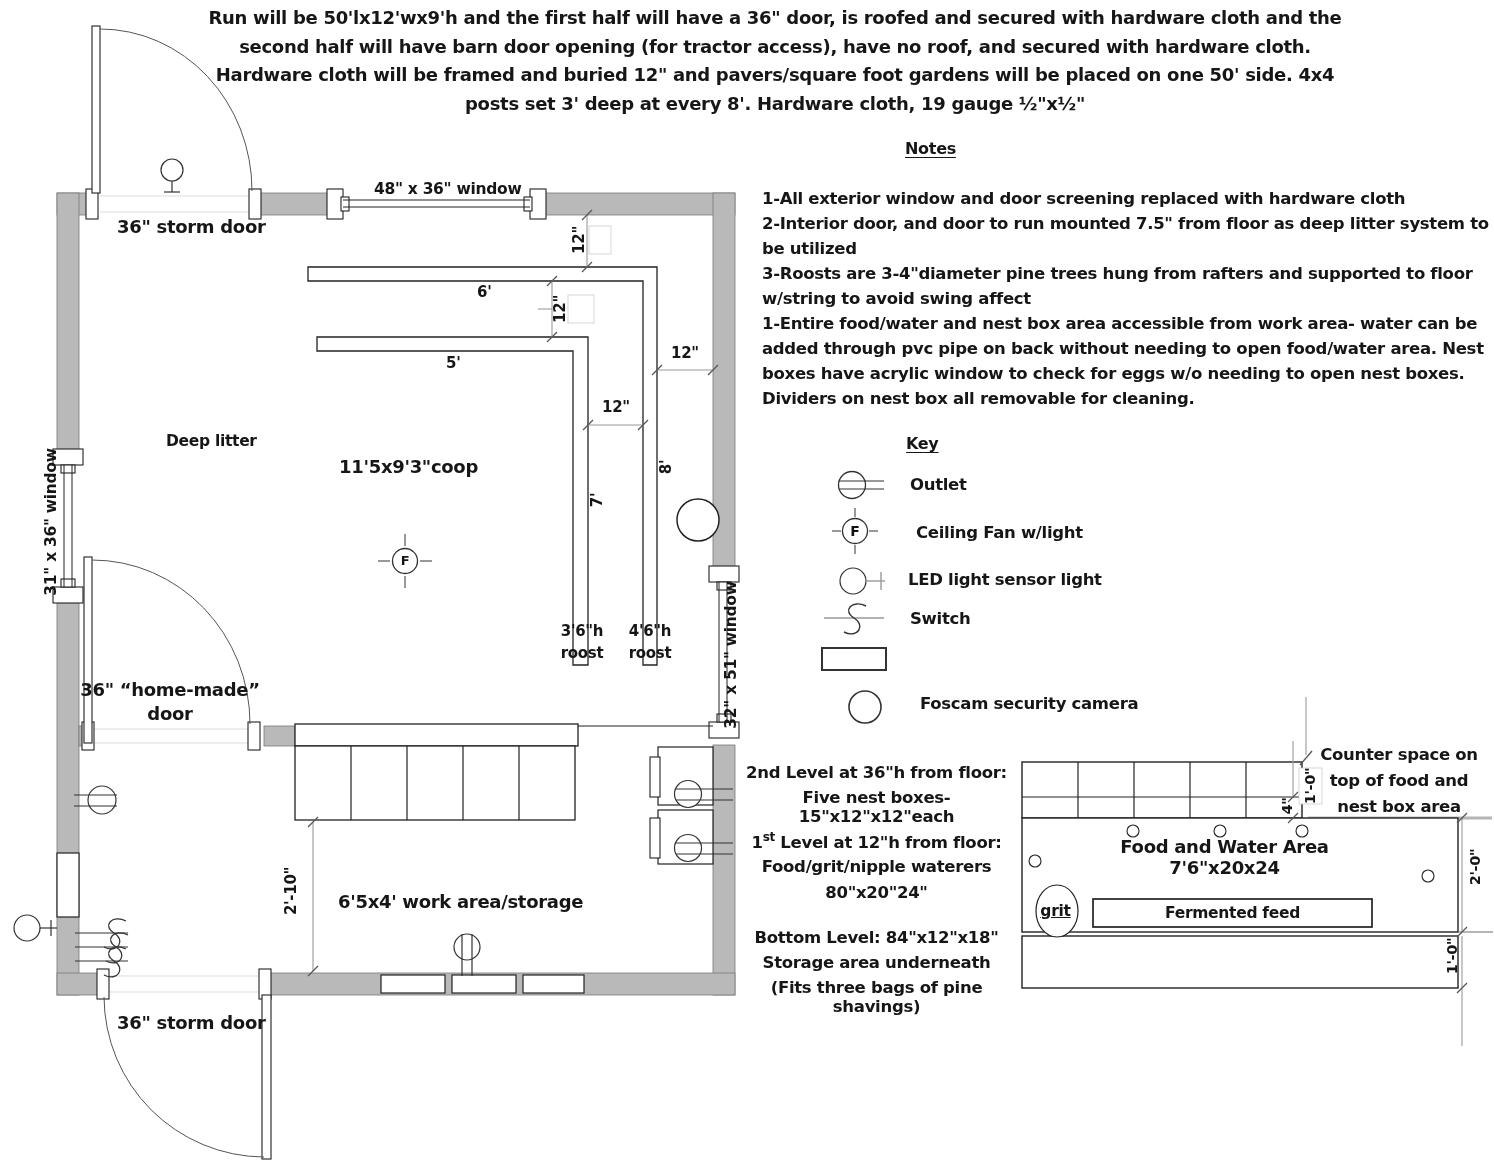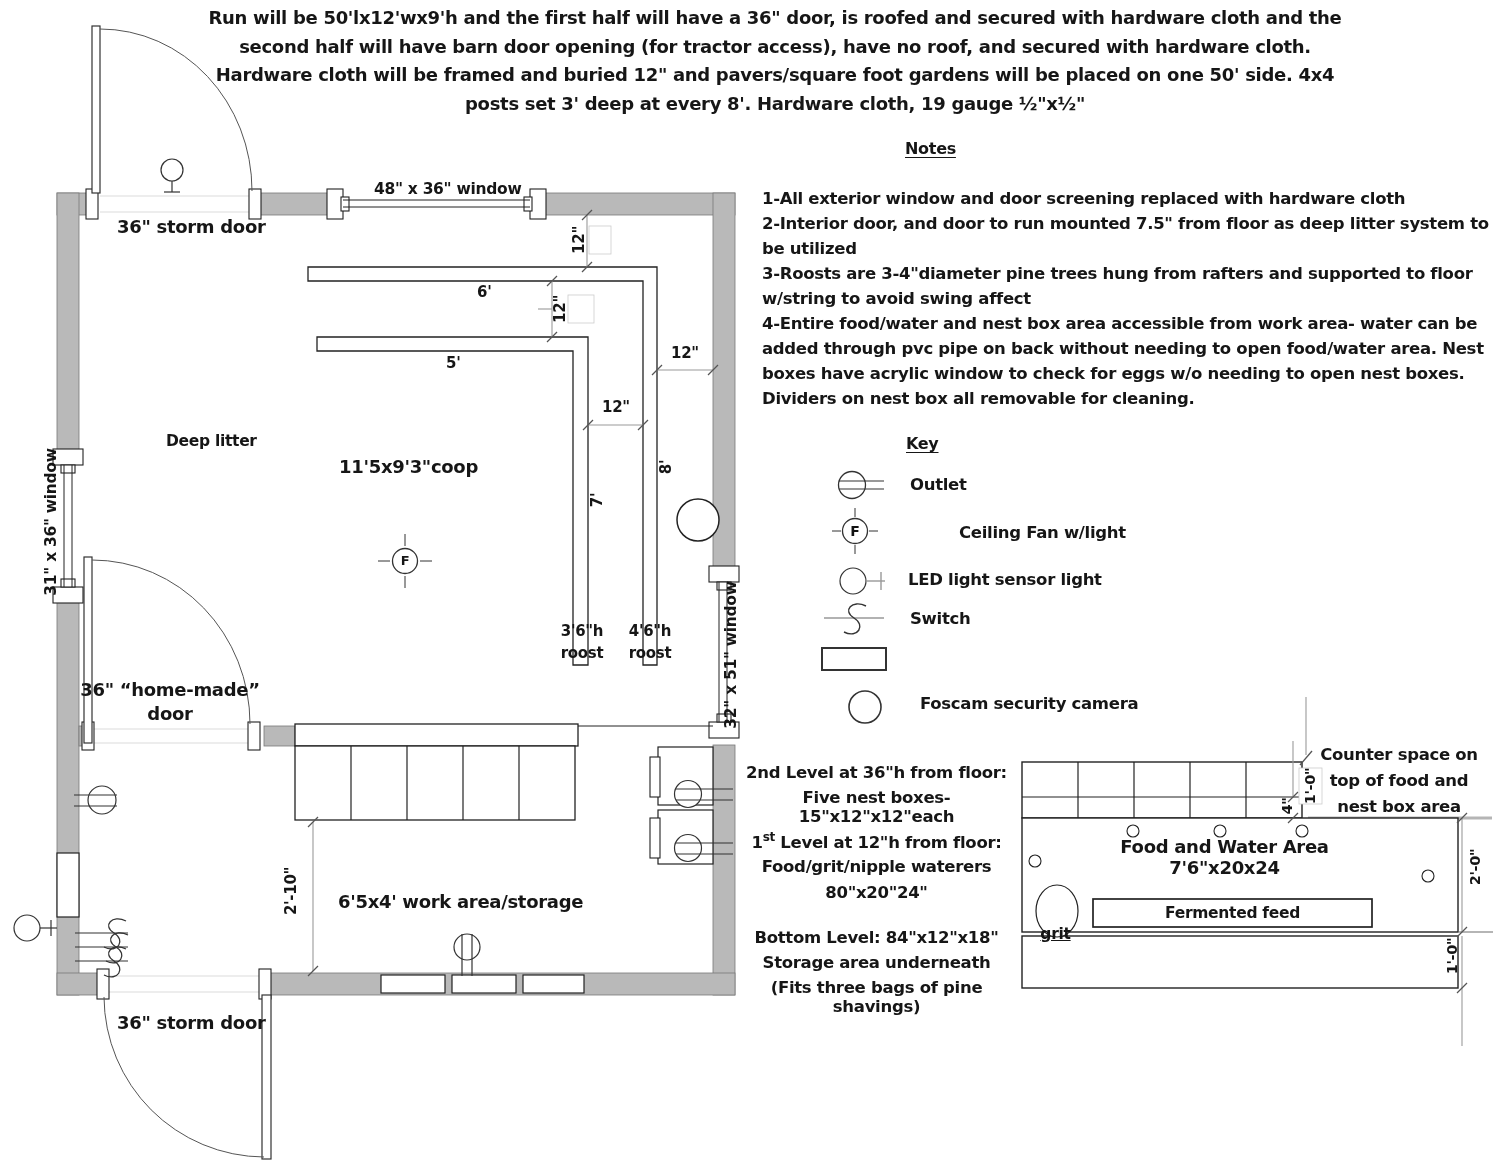--- a/index.html
+++ b/index.html
@@ -229,21 +229,21 @@
     </g>
   </svg>
 
   <div class="t s18 ctr hdr" style="left:200px;top:4px;width:1150px;">Run will be 50'lx12'wx9'h and the first half will have a 36" door, is roofed and secured with hardware cloth and the second half will have barn door opening (for tractor access), have no roof, and secured with hardware cloth. Hardware cloth will be framed and buried 12" and pavers/square foot gardens will be placed on one 50' side. 4x4 posts set 3' deep at every 8'. Hardware cloth, 19 gauge ½"x½"</div>
 
   <div class="t title" style="left:905px;top:139px;">Notes</div>
   <div class="t s165 notes" style="left:762px;top:163px;width:730px;margin-top:23px;">
     <p>1-All exterior window and door screening replaced with hardware cloth</p>
     <p>2-Interior door, and door to run mounted 7.5" from floor as deep litter system to be utilized</p>
     <p>3-Roosts are 3-4"diameter pine trees hung from rafters and supported to floor w/string to avoid swing affect</p>
-    <p>4-Entire food/water and nest box area accessible from work area- water can be added through pvc pipe on back without needing to open food/water area. Nest boxes have acrylic window to check for eggs w/o needing to open nest boxes. Dividers on nest box all removable for cleaning.</p>
+    <p>1-Entire food/water and nest box area accessible from work area- water can be added through pvc pipe on back without needing to open food/water area. Nest boxes have acrylic window to check for eggs w/o needing to open nest boxes. Dividers on nest box all removable for cleaning.</p>
   </div>
 
   <div class="t title" style="left:906px;top:434px;">Key</div>
 
   <div class="keyrow" style="left:832px;top:468px;">
     <svg width="60" height="34">
       <circle cx="20" cy="17" r="13.5" fill="#fff" stroke="#333" stroke-width="1.3"></circle>
       <line x1="7" y1="13" x2="52" y2="13" stroke="#333" stroke-width="1.2"></line>
       <line x1="7" y1="21" x2="52" y2="21" stroke="#333" stroke-width="1.2"></line>
     </svg>
@@ -253,21 +253,21 @@
   <div class="keyrow" style="left:828px;top:504px;">
     <svg width="54" height="54">
       <line x1="27" y1="4" x2="27" y2="13" stroke="#333" stroke-width="1"></line>
       <line x1="27" y1="41" x2="27" y2="50" stroke="#333" stroke-width="1"></line>
       <line x1="4" y1="27" x2="13" y2="27" stroke="#333" stroke-width="1"></line>
       <line x1="41" y1="27" x2="50" y2="27" stroke="#333" stroke-width="1"></line>
       <circle cx="27" cy="27" r="12.5" fill="#fff" stroke="#333" stroke-width="1.3"></circle>
       <text x="27" y="32" text-anchor="middle" font-size="14" font-weight="bold" fill="#111">F</text>
     </svg>
   </div>
-  <div class="t s165" style="left:916px;top:523px;margin-left:43px;">Ceiling Fan w/light</div>
+  <div class="t s165" style="left:916px;top:523px;">Ceiling Fan w/light</div>
 
   <div class="keyrow" style="left:835px;top:564px;">
     <svg width="56" height="34">
       <circle cx="18" cy="17" r="13" fill="#fff" stroke="#333" stroke-width="1.2"></circle>
       <line x1="31" y1="17" x2="50" y2="17" stroke="#999" stroke-width="1.4"></line>
       <line x1="46" y1="8" x2="46" y2="26" stroke="#999" stroke-width="1.4"></line>
     </svg>
   </div>
   <div class="t s165" style="left:908px;top:570px;">LED light sensor light</div>
 
@@ -336,20 +336,20 @@
   </div>
 
   <div class="t s165 ctr" style="left:1320px;top:742px;width:158px;line-height:26px;">
     <div>Counter space on</div>
     <div>top of food and</div>
     <div>nest box area</div>
   </div>
 
   <div class="t s18 ctr" style="left:1082px;top:836px;width:285px;">Food and Water Area 7'6"x20x24</div>
   <div class="t s155 ctr" style="left:1093px;top:904px;width:279px;">Fermented feed</div>
-  <div class="t s155 ctr" style="left:1036px;top:925px;width:39px;text-decoration:underline;">grit</div>
+  <div class="t s155 ctr" style="left:1036px;top:902px;width:39px;text-decoration:underline;">grit</div>
 
   <div class="rl s14" style="left:1310px;top:786px;">1'-0"</div>
   <div class="rl s14" style="left:1287px;top:806px;">4"</div>
   <div class="rl s14" style="left:1475px;top:867px;">2'-0"</div>
   <div class="rl s14" style="left:1452px;top:956px;">1'-0"</div>
 
 </div>
 
 </body></html>

